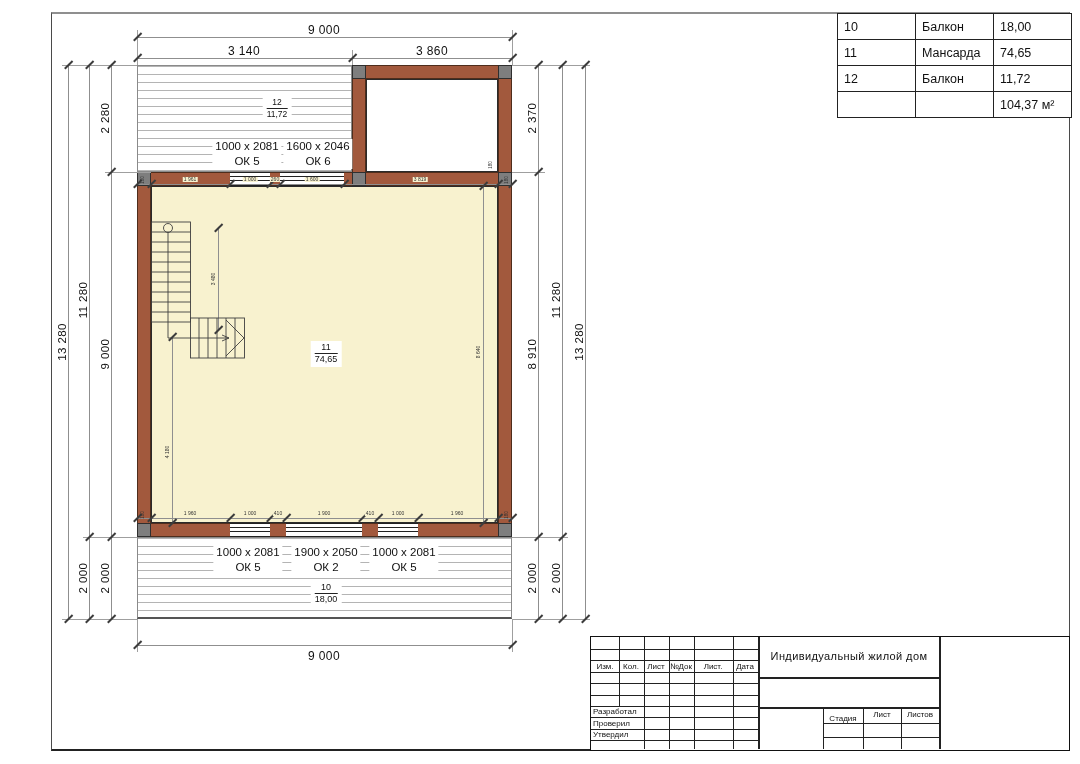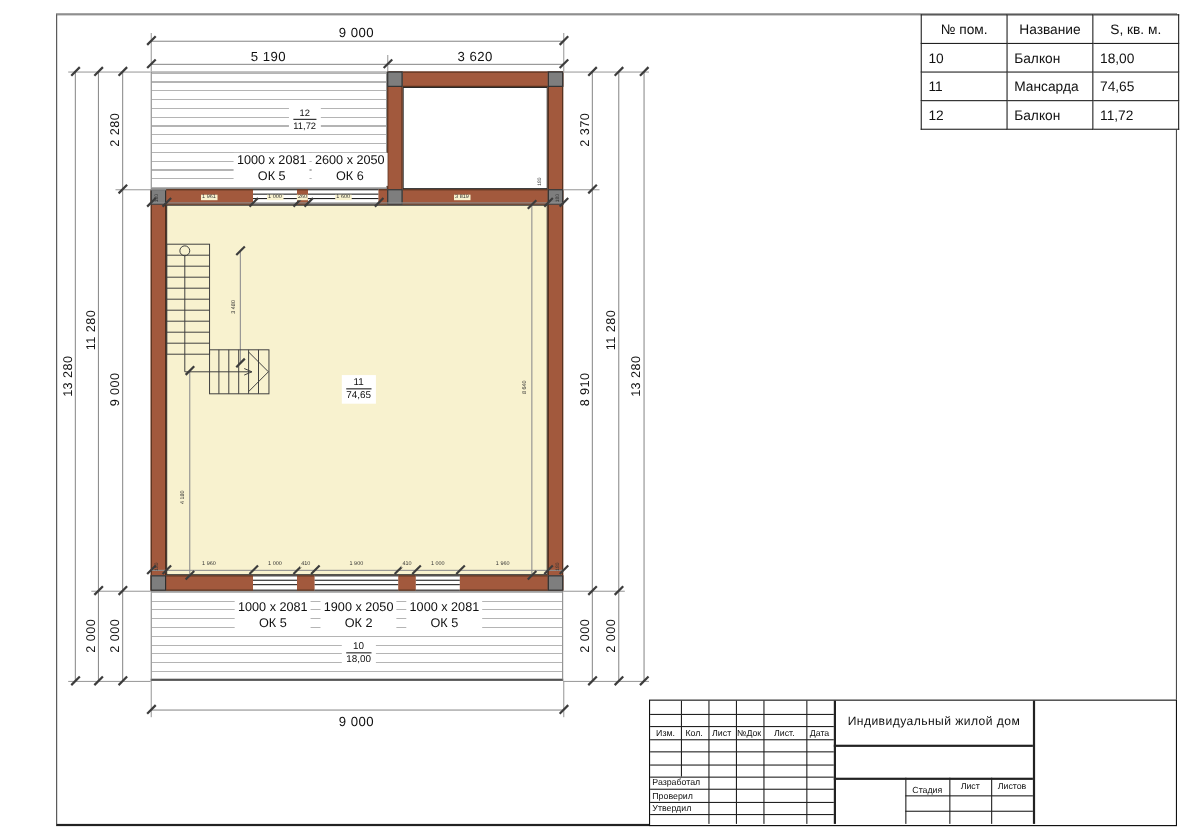--- a/index.html
+++ b/index.html
@@ -158,22 +158,22 @@
       <path d="M0.5 14H39.5M0.5 24H39.5M0.5 34H39.5M0.5 44H39.5M0.5 54H39.5M0.5 64H39.5M0.5 74H39.5M0.5 84H39.5M0.5 94H39.5"></path>
       <rect x="39.5" y="100" width="54" height="40"></rect>
       <path d="M48 100V140M57 100V140M66 100V140M75 100V140M84 100V140"></path>
       <circle cx="17" cy="10" r="4.5"></circle>
       <path d="M17 14.5V120H78M78 120l-7-3M78 120l-7 3"></path>
       <path d="M75 102L93 120L75 138"></path>
     </g>
   </svg>
 
   <div class="dlab" style="left:324px;top:23px;font-size:12px">9 000</div>
-  <div class="dlab" style="left:244px;top:44px;font-size:12px">5 190</div>
-  <div class="dlab" style="left:432px;top:44px;font-size:12px">3 620</div>
+  <div class="dlab" style="left:244px;top:44px;font-size:12px">3 140</div>
+  <div class="dlab" style="left:432px;top:44px;font-size:12px">3 860</div>
   <div class="dlab" style="left:324px;top:649px;font-size:12px">9 000</div>
 
   <div class="dlab v" style="left:62px;top:342px">13 280</div>
   <div class="dlab v" style="left:83px;top:300px">11 280</div>
   <div class="dlab v" style="left:83px;top:578px">2 000</div>
   <div class="dlab v" style="left:105px;top:118px">2 280</div>
   <div class="dlab v" style="left:105px;top:354px">9 000</div>
   <div class="dlab v" style="left:105px;top:578px">2 000</div>
 
   <div class="dlab v" style="left:532px;top:118px">2 370</div>
@@ -204,21 +204,21 @@
   <div class="tiny rot" style="left:213px;top:279px;font-size:5px">3 480</div>
   <div class="tiny rot" style="left:167px;top:452px;font-size:5px">4 180</div>
   <div class="tiny rot" style="left:478px;top:352px;font-size:5px">8 640</div>
   <div class="tiny rot" style="left:491px;top:165px">180</div>
 
   <div class="winlab" style="left:247px;top:139px">
     <span style="display:block">1000 x 2081</span>
     <span style="display:block">ОК 5</span>
   </div>
   <div class="winlab" style="left:318px;top:139px">
-    <span style="display:block">2600 x 2050</span>
+    <span style="display:block">1600 x 2046</span>
     <span style="display:block">ОК 6</span>
   </div>
   <div class="winlab" style="left:248px;top:545px">
     <span style="display:block">1000 x 2081</span>
     <span style="display:block">ОК 5</span>
   </div>
   <div class="winlab" style="left:326px;top:545px">
     <span style="display:block">1900 x 2050</span>
     <span style="display:block">ОК 2</span>
   </div>
@@ -240,40 +240,40 @@
     <span>18,00</span>
   </div>
 
   <table id="expl">
     <colgroup>
         <col style="width:78px">
         <col style="width:78px">
         <col style="width:78px">
       </colgroup>
     <tbody>
-    <tr class="hdr">
-      <th>№ пом.</th>
-      <th>Название</th>
-      <th>S, кв. м.</th>
-    </tr>
     <tr>
       <td>10</td>
       <td>Балкон</td>
       <td>18,00</td>
     </tr>
     <tr>
       <td>11</td>
       <td>Мансарда</td>
       <td>74,65</td>
     </tr>
     <tr>
       <td>12</td>
       <td>Балкон</td>
       <td>11,72</td>
     </tr>
+    <tr>
+      <td style="height:24px"></td>
+      <td></td>
+      <td>104,37 м²</td>
+    </tr>
   </tbody>
     </table>
 
   <div id="stamp">
 
     <div class="sl v" style="left:28px;top:0;height:69px"></div>
     <div class="sl v" style="left:53px;top:0;height:112px"></div>
     <div class="sl v" style="left:78px;top:0;height:112px"></div>
     <div class="sl v" style="left:103px;top:0;height:112px"></div>
     <div class="sl v" style="left:142px;top:0;height:112px"></div>

